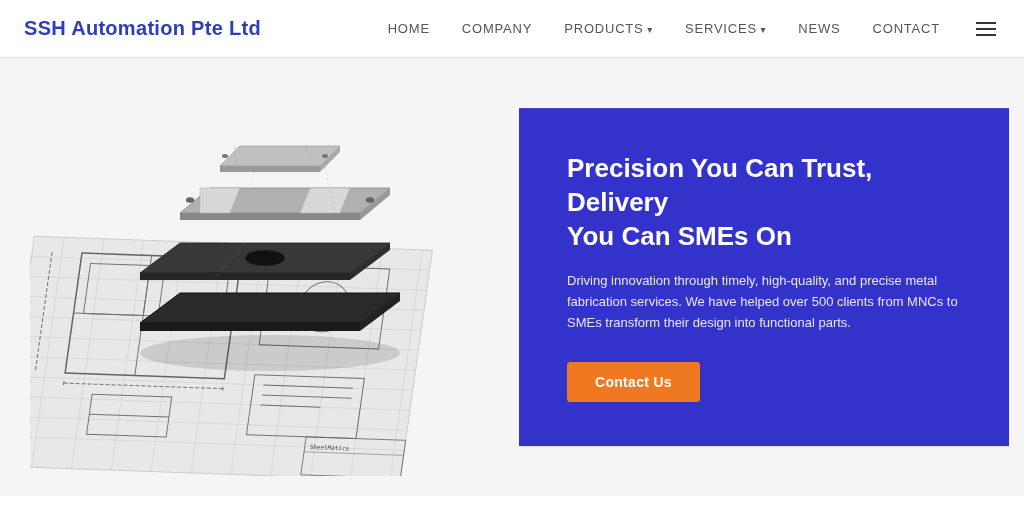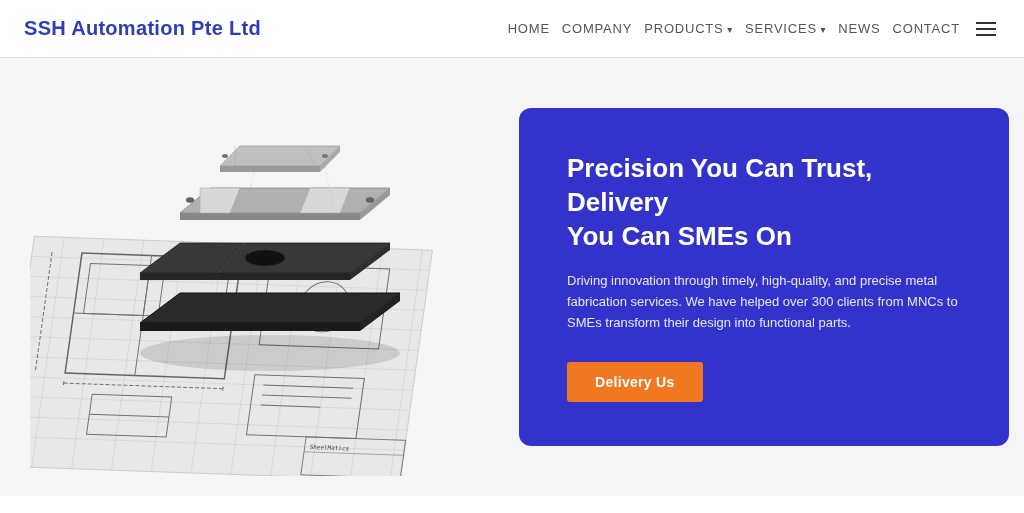--- a/index.html
+++ b/index.html
@@ -18,21 +18,21 @@
     .logo {
       font-size: 20px;
       font-weight: 700;
       color: #2d3dbf;
       letter-spacing: 0.3px;
       white-space: nowrap;
     }
     nav {
       display: flex;
       align-items: center;
-      gap: 12px;
+      gap: 32px;
     }
     .nav-item {
       font-size: 13px;
       color: #555;
       text-transform: uppercase;
       letter-spacing: 0.8px;
       cursor: pointer;
       white-space: nowrap;
     }
     .nav-item.active { color: #555; font-weight: 500; }
@@ -94,21 +94,21 @@
     }
 
     
     .info-card {
       position: absolute;
       right: 15px;
       top: 50%;
       transform: translateY(-50%);
       width: 490px;
       background: #3333cc;
-      border-radius: 12px;
+      border-radius: 0;
       padding: 44px 48px 44px 48px;
       color: #fff;
     }
     .info-card h1 {
       font-size: 26px;
       font-weight: 700;
       line-height: 1.3;
       margin-bottom: 18px;
       color: #fff;
     }
@@ -262,17 +262,17 @@
       <line x1="245" y1="48" x2="255" y2="95" stroke="#aaa" stroke-width="0.6" stroke-dasharray="3,3" opacity="0.5"></line>
       <line x1="165" y1="125" x2="130" y2="165" stroke="#888" stroke-width="0.6" stroke-dasharray="3,3" opacity="0.4"></line>
     </svg>
   </div>
 
   <div class="info-card">
     <h1>
       <span>Precision You Can Trust, Delivery</span><br>
       <span>You Can SMEs On</span>
     </h1>
-    <p>Driving innovation through timely, high-quality, and precise metal fabrication services. We have helped over 300 clients from MNCs to SMEs transform their design into functional parts.</p>
-    <button class="contact-btn">Delivery Us</button>
+    <p>Driving innovation through timely, high-quality, and precise metal fabrication services. We have helped over 500 clients from MNCs to SMEs transform their design into functional parts.</p>
+    <button class="contact-btn">Contact Us</button>
   </div>
 
 </section>
 
 </body></html>

